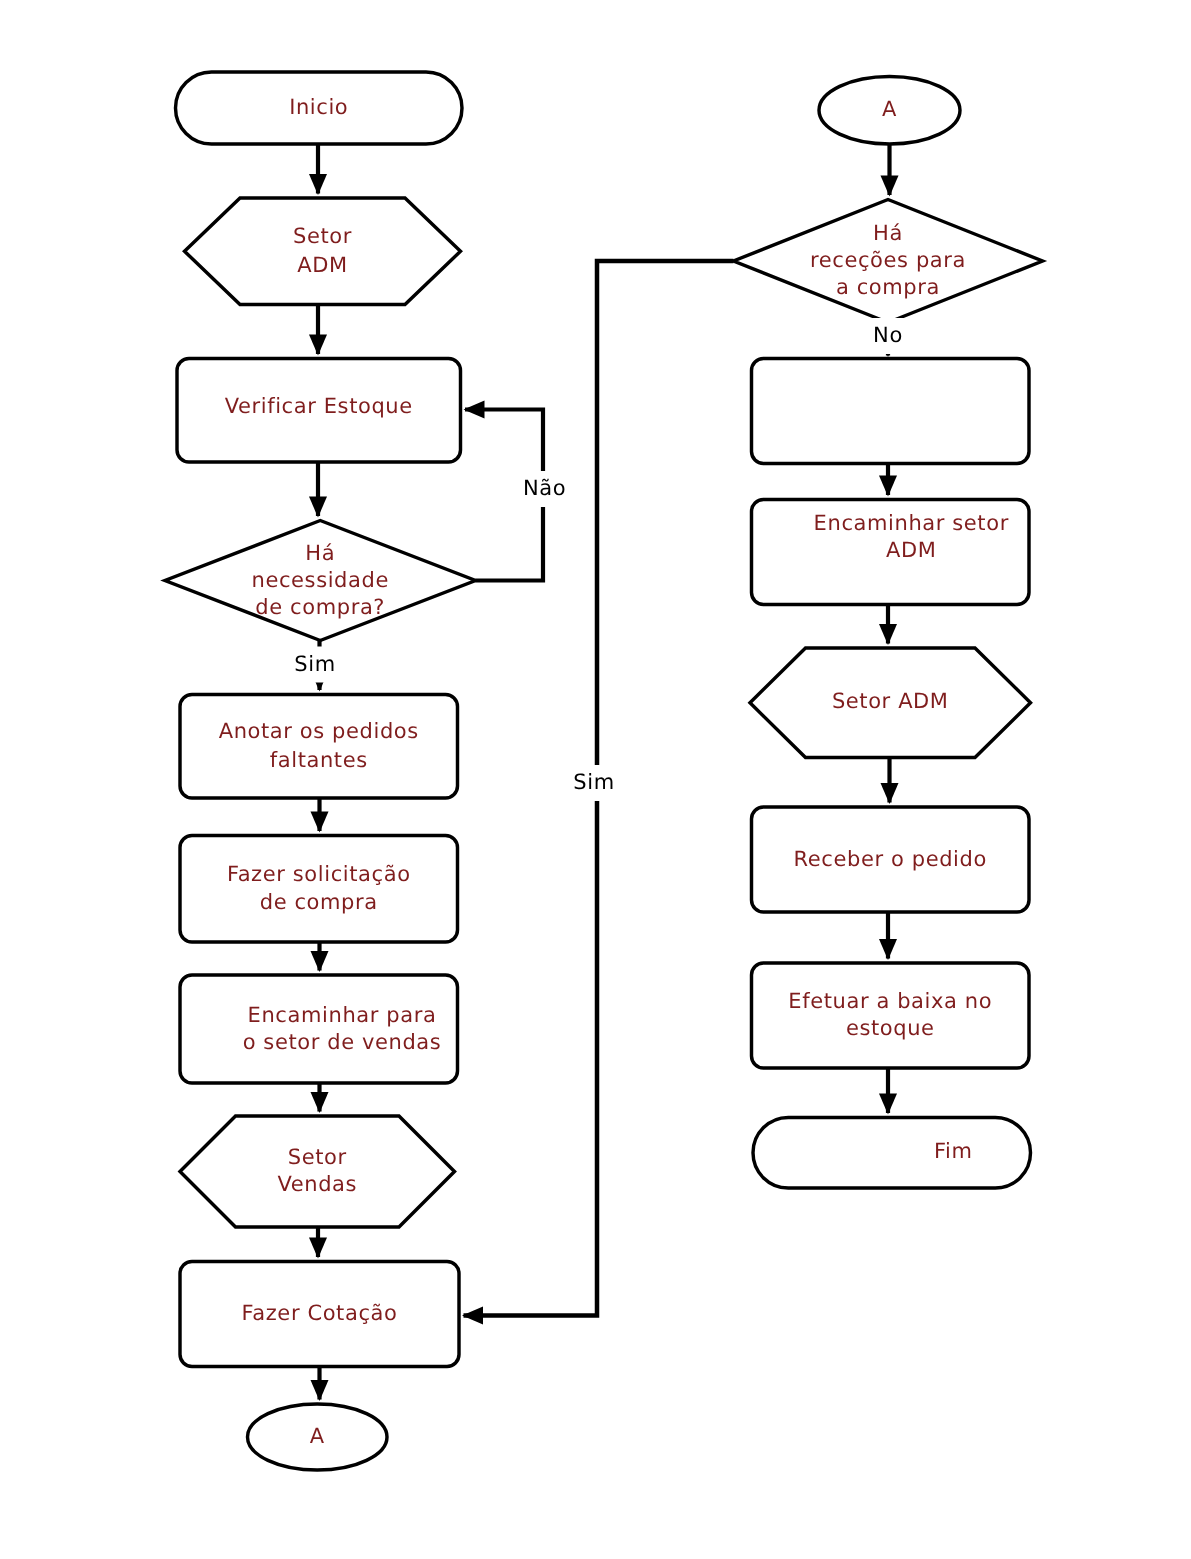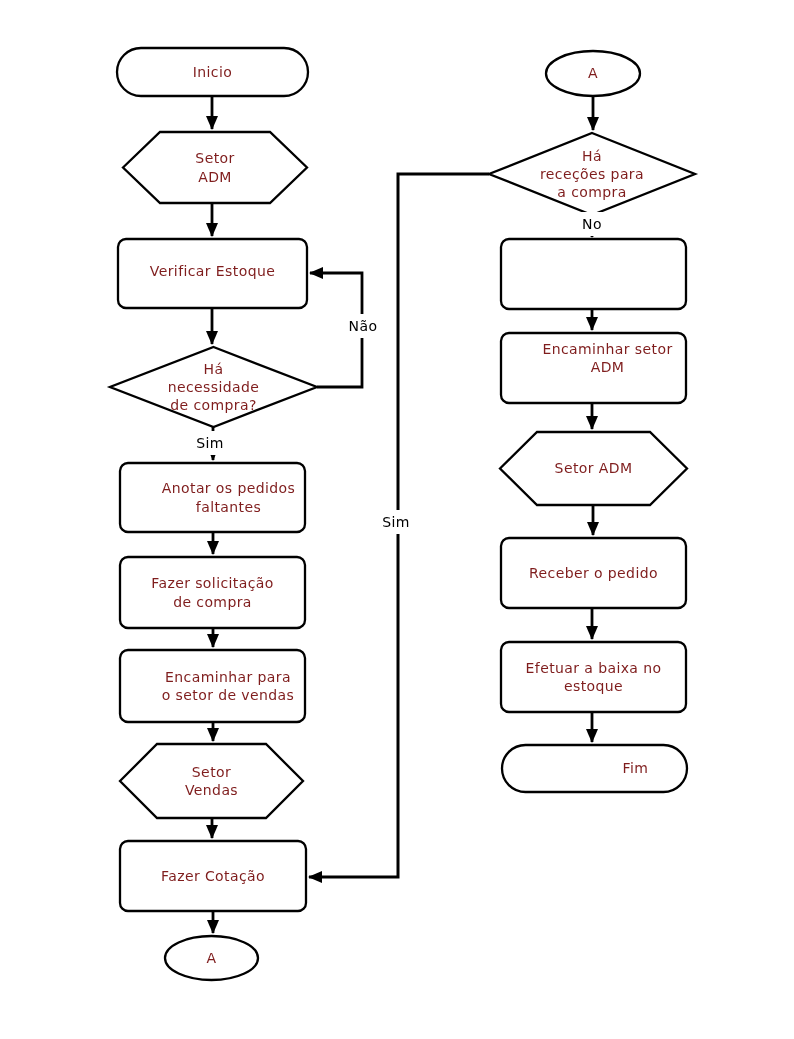--- a/index.html
+++ b/index.html
@@ -85,21 +85,21 @@
     <rect class="shape" x="502" y="745" width="185" height="47" rx="23.5" ry="23.5"></rect>
   </svg>
 
   <div class="node-label" style="left:117px;top:48px;width:191px;height:48px;">Inicio</div>
   <div class="node-label" style="left:123px;top:132px;width:184px;height:71px;">Setor
 ADM</div>
   <div class="node-label" style="left:118px;top:239px;width:189px;height:65px;">Verificar Estoque</div>
   <div class="node-label" style="left:110px;top:347px;width:207px;height:80px;">Há
 necessidade
 de compra?</div>
-  <div class="node-label" style="left:136px;top:463px;width:185px;height:69px;">Anotar os pedidos
+  <div class="node-label" style="left:120px;top:463px;width:185px;height:69px;">Anotar os pedidos
 faltantes</div>
   <div class="node-label" style="left:120px;top:557px;width:185px;height:71px;">Fazer solicitação
 de compra</div>
   <div class="node-label" style="left:120px;top:650px;width:216px;height:72px;border-radius:10px;">Encaminhar para
 o setor de vendas</div>
   <div class="node-label" style="left:120px;top:744px;width:183px;height:74px;">Setor
 Vendas</div>
   <div class="node-label" style="left:120px;top:841px;width:186px;height:70px;text-align:right;">Fazer Cotação</div>
   <div class="node-label" style="left:165px;top:936px;width:93px;height:44px;">A</div>
 

